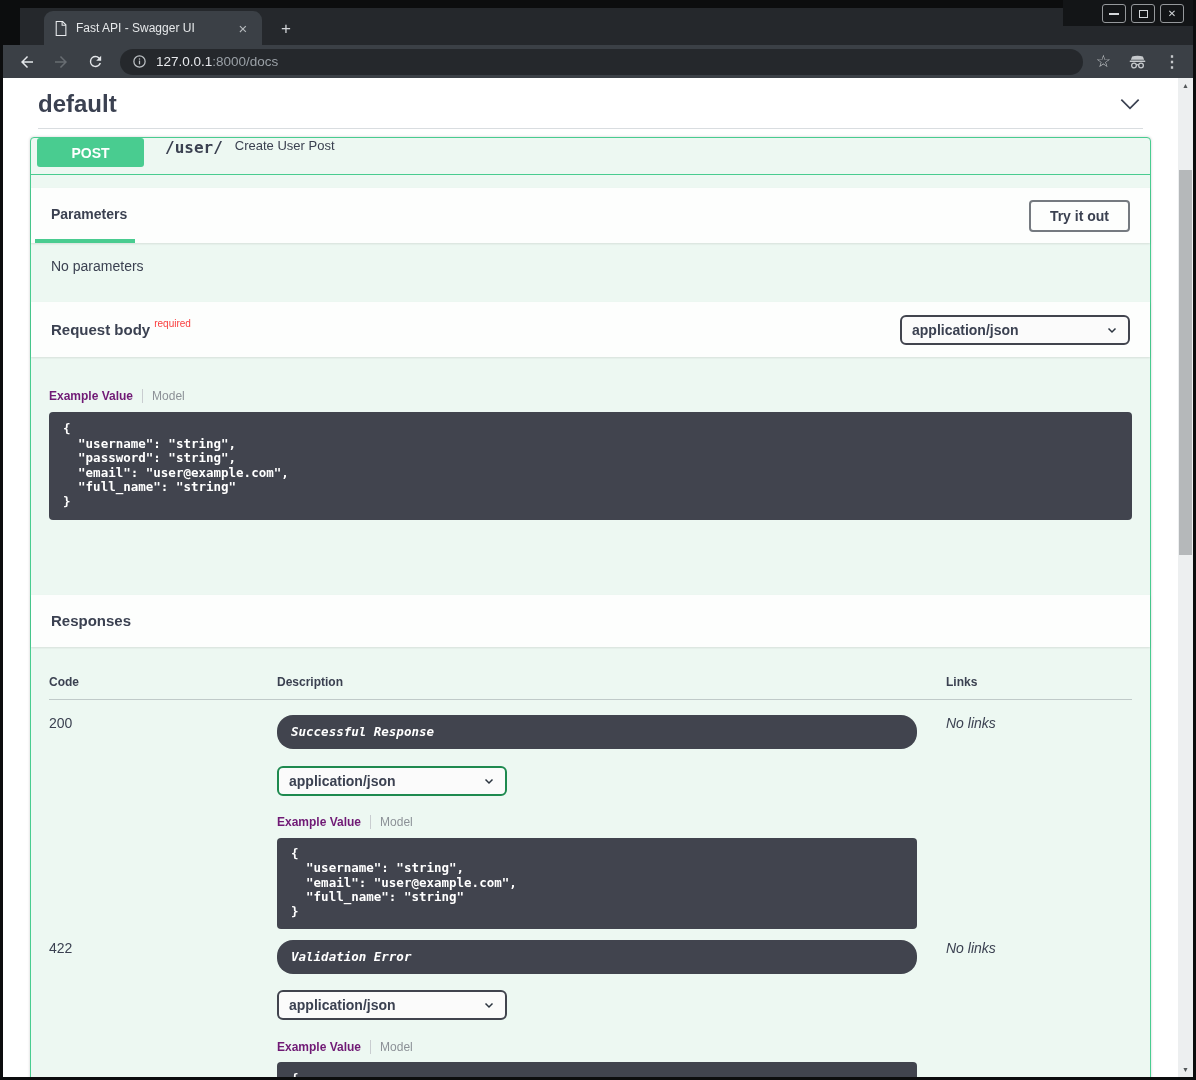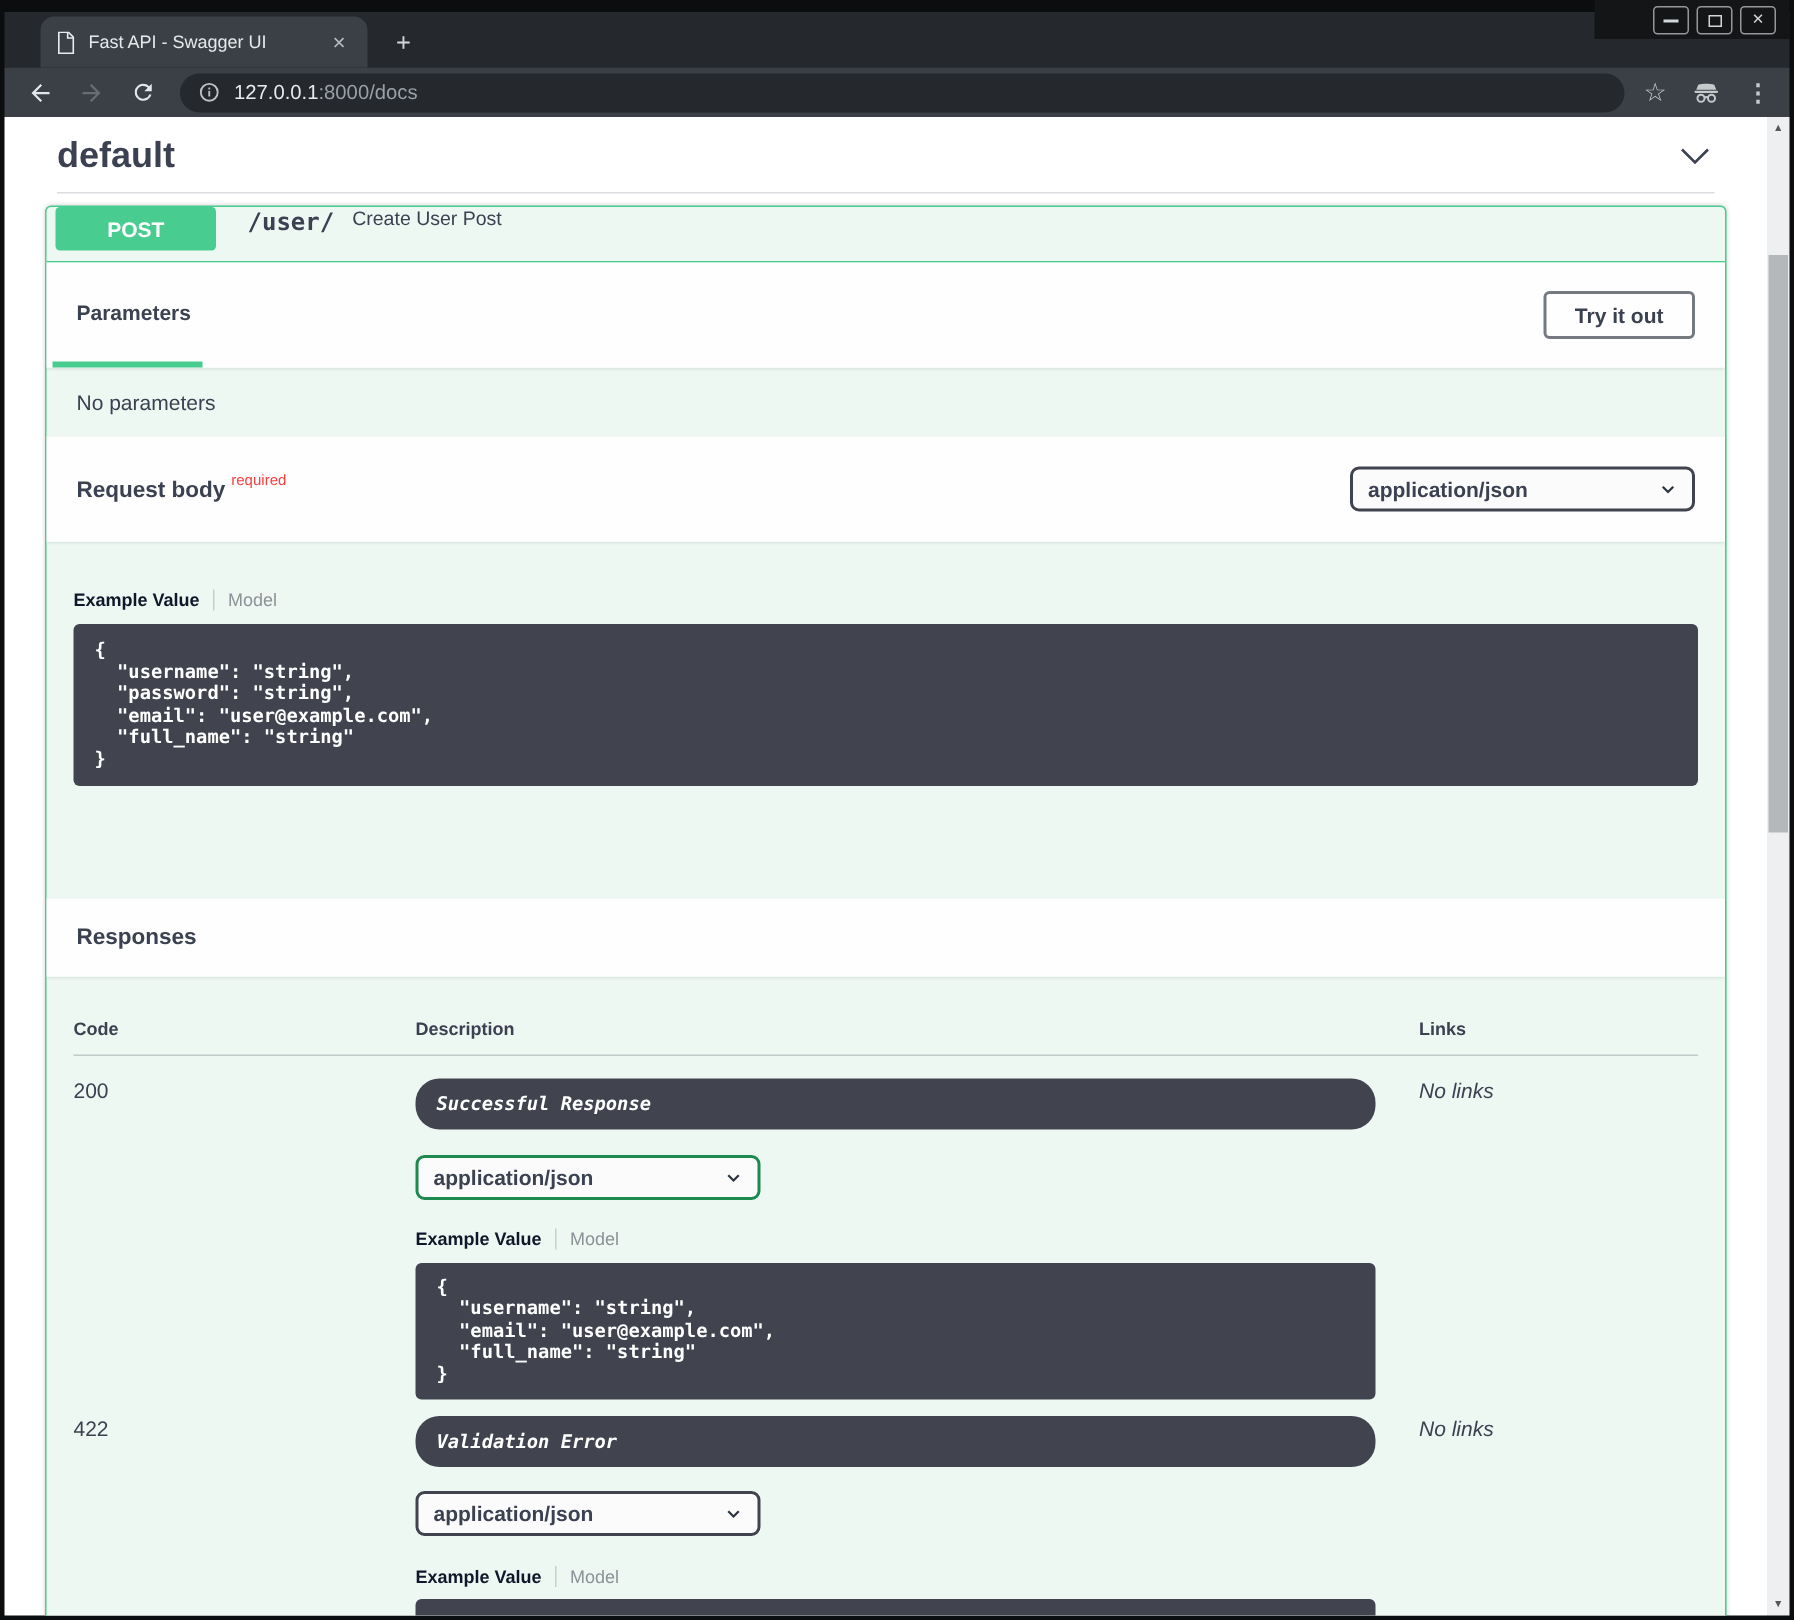--- a/index.html
+++ b/index.html
@@ -4,21 +4,21 @@
 <style>
   * { margin:0; padding:0; box-sizing:border-box; }
   html,body { width:1196px; height:1080px; }
   body {
     position:relative; overflow:hidden;
     background:#0c0d0e;
     font-family:"Liberation Sans", sans-serif;
     -webkit-font-smoothing:antialiased;
   }
   
-  .tabbar { position:absolute; left:3px; top:8px; right:3px; height:37px; background:#25282c; }
+  .tabbar { position:absolute; left:20px; top:8px; right:3px; height:37px; background:#25282c; }
   .corner-patch { position:absolute; top:0; right:3px; width:130px; height:26px; background:#131517; }
   .win-controls { position:absolute; top:4px; right:12px; display:flex; gap:5px; }
   .win-btn { width:24px; height:19px; border:1px solid #95989b; border-radius:3px; color:#d4d7da;
     display:flex; align-items:center; justify-content:center; font-size:10px; line-height:1; cursor:default; }
   .win-btn .min-glyph { width:10px; height:2px; background:#d4d7da; }
   .win-btn .max-glyph { width:9px; height:8px; border:1.5px solid #d4d7da; }
   .tab { position:absolute; left:24px; top:3px; width:218px; height:34px; background:#3b4046;
     border-radius:9px 9px 0 0; display:flex; align-items:center; padding:0 10px; }
   .tab-title { flex:1; color:#e6e8ea; font-size:12px; margin-left:9px; white-space:nowrap; overflow:hidden; }
   .tab-close { color:#b6babd; font-size:15px; width:18px; height:18px; display:flex; align-items:center; justify-content:center; border-radius:50%; }
@@ -51,38 +51,38 @@
   .group-title { font-size:24px; font-weight:700; color:#3b4151; }
   .opblock { margin-top:8px; border:1px solid #49cc90; border-radius:4px; background:#edf8f2;
     box-shadow:0 0 3px rgba(0,0,0,.19); }
   .op-summary { height:37px; display:flex; align-items:flex-start; padding:0 6px; border-bottom:1px solid #49cc90; cursor:pointer; }
   .method-badge { width:107px; height:29px; background:#49cc90; border-radius:3px; color:#fff;
     font-size:14px; font-weight:700; display:flex; align-items:center; justify-content:center; }
   .op-path { font-family:"DejaVu Sans Mono", monospace; font-weight:700; font-size:16px; margin-left:21px; color:#3b4151; }
   .op-desc { font-size:13px; margin-left:12px; color:#3b4151; }
   .section-header { background:rgba(255,255,255,.85); box-shadow:0 1px 2px rgba(0,0,0,.1);
     display:flex; align-items:center; padding:0 20px; }
-  .section-header.h54 { height:70px; }
+  .section-header.h54 { height:55px;margin-top:13px; }
   .section-header.h52 { height:52px; }
   .param-tab { height:100%; display:flex; align-items:center; margin-left:-16px; padding:0 8px 0 16px;
     border-bottom:4px solid #49cc90; }
   .param-tab span { font-size:14px; font-weight:700; color:#3b4151; }
   .flex-sp { flex:1; }
   .tryout-btn { border:2px solid #757a80; border-radius:4px; background:transparent; color:#3b4151;
     font-family:"Liberation Sans", sans-serif; font-size:14px; font-weight:700; padding:6px 19px; cursor:pointer; }
   .no-params { height:46px; display:flex; align-items:center; padding:0 20px; font-size:14px; }
   .rb-title { font-size:15px; font-weight:700; }
   .required-flag { font-size:10px; color:#f93e3e; margin-left:4px; position:relative; top:-6px; }
   .media-select { width:230px; height:30px; border:2px solid #41444e; border-radius:6px; background:#fbfbfb;
     display:flex; align-items:center; justify-content:space-between; padding:0 10px; cursor:pointer; }
   .media-select span { font-size:14px; font-weight:700; color:#3b4151; }
   .media-select.green { border-color:#1e8a4f; }
   .model-example { padding:32px 18px 0 18px; }
   .ex-tabs { display:flex; align-items:center; gap:9px; }
-  .ex-tab-active { font-size:12px; font-weight:700; color:#0f172a; cursor:pointer; }
+  .ex-tab-active { font-size:12px; font-weight:700; color:#701a75; cursor:pointer; }
   .ex-divider { width:1px; height:14px; background:#c9cdd0; }
   .ex-tab-inactive { font-size:12px; color:#8c9197; cursor:pointer; }
   pre.codeblock { margin-top:9px; background:#41444e; border-radius:4px; padding:10px 14px;
     font-family:"DejaVu Sans Mono", monospace; font-size:12.5px; font-weight:700; line-height:14.6px;
     color:#ffffff; white-space:pre; overflow:hidden; }
   .post-example-gap { height:75px; }
   .responses-area { padding:0 18px; }
   .resp-head { display:flex; padding:28px 0 10px 0; border-bottom:1px solid rgba(59,65,81,.25); }
   .resp-head div { font-size:12px; font-weight:700; color:#3b4151; }
   .col-code { width:228px; flex:0 0 228px; }

